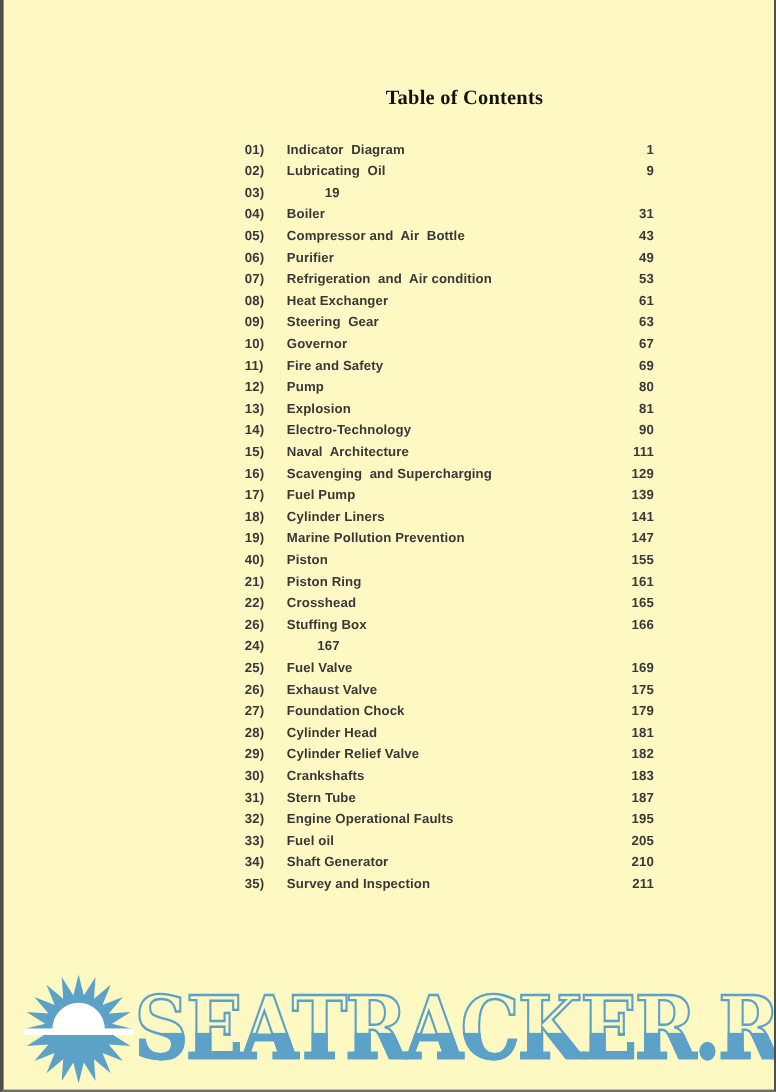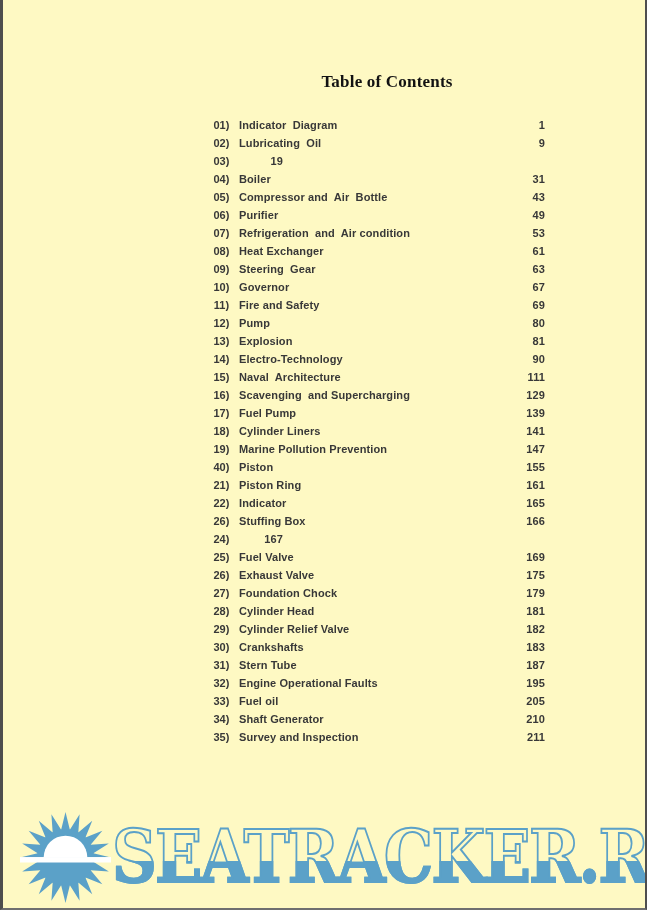--- a/index.html
+++ b/index.html
@@ -43,21 +43,20 @@
     height: 18px;
     font-family: "Liberation Sans", sans-serif;
     font-weight: bold;
     font-size: 11px;
     color: #383838;
     letter-spacing: 0.1px;
   }
   .toc-num {
     width: 35px;
     flex: 0 0 35px;
-    text-align: center;
   }
   .toc-title {
     flex: 1 1 auto;
     white-space: pre;
     overflow: hidden;
   }
   .toc-page {
     flex: 0 0 44px;
     text-align: right;
   }
@@ -204,21 +203,21 @@
         <span class="toc-title">Piston</span>
         <span class="toc-page">155</span>
       </div>
       <div class="toc-row">
         <span class="toc-num">21)</span>
         <span class="toc-title">Piston Ring</span>
         <span class="toc-page">161</span>
       </div>
       <div class="toc-row">
         <span class="toc-num">22)</span>
-        <span class="toc-title">Indicator</span>
+        <span class="toc-title">Crosshead</span>
         <span class="toc-page">165</span>
       </div>
       <div class="toc-row">
         <span class="toc-num">26)</span>
         <span class="toc-title">Stuffing Box</span>
         <span class="toc-page">166</span>
       </div>
       <div class="toc-row">
         <span class="toc-num">24)</span>
         <span class="toc-page">167</span>

